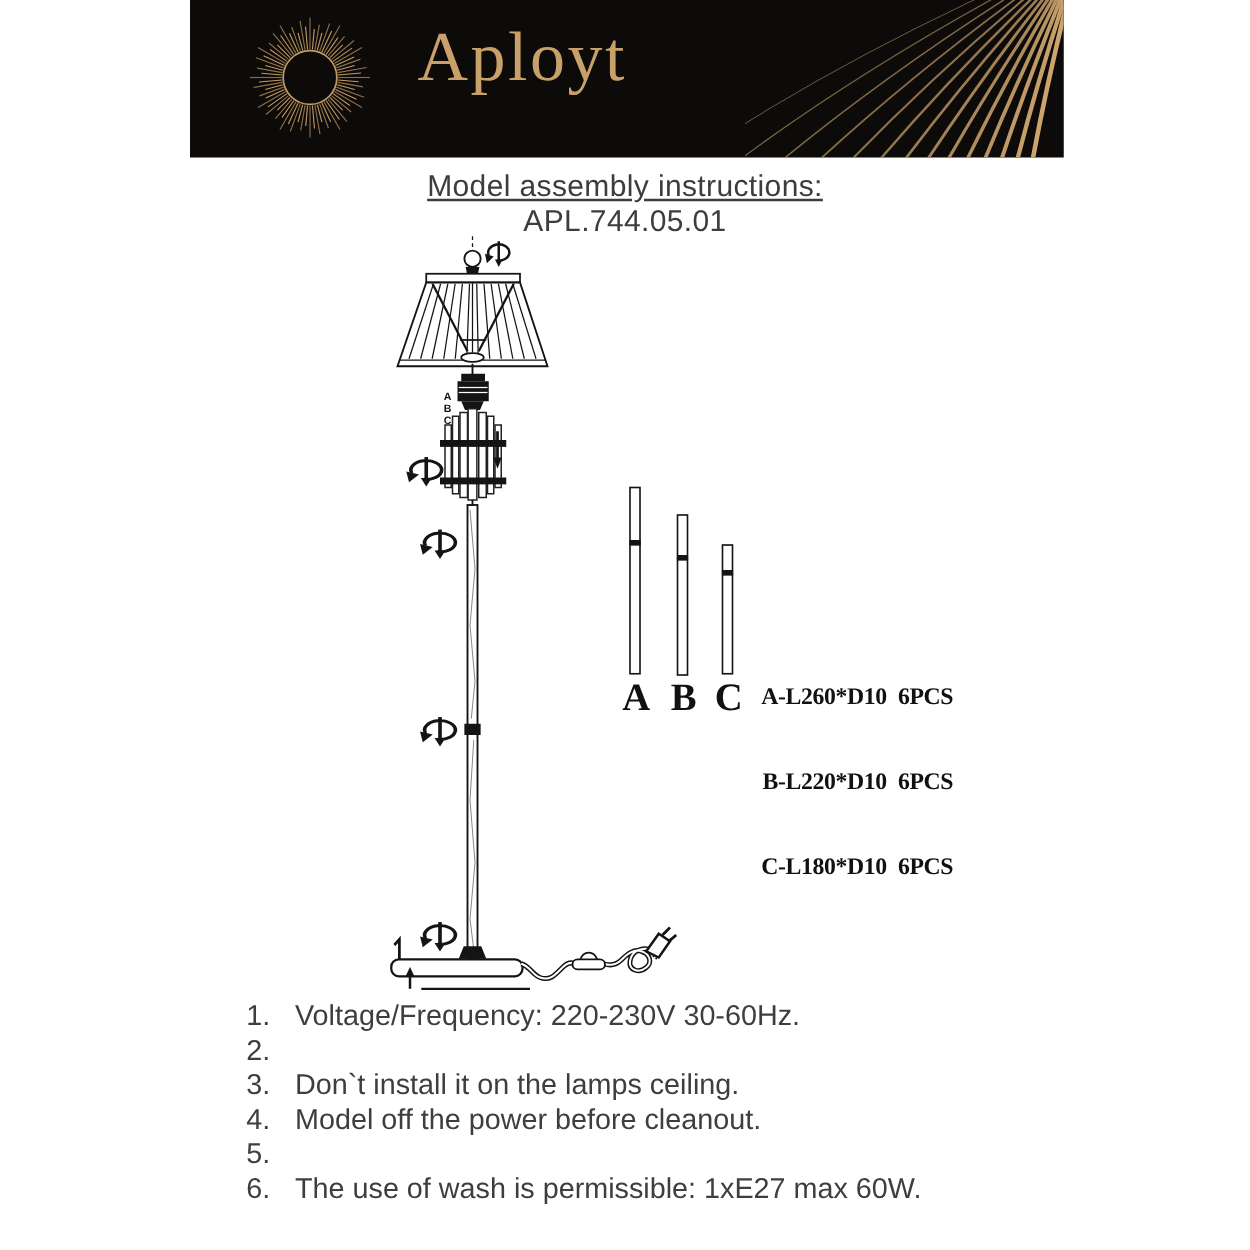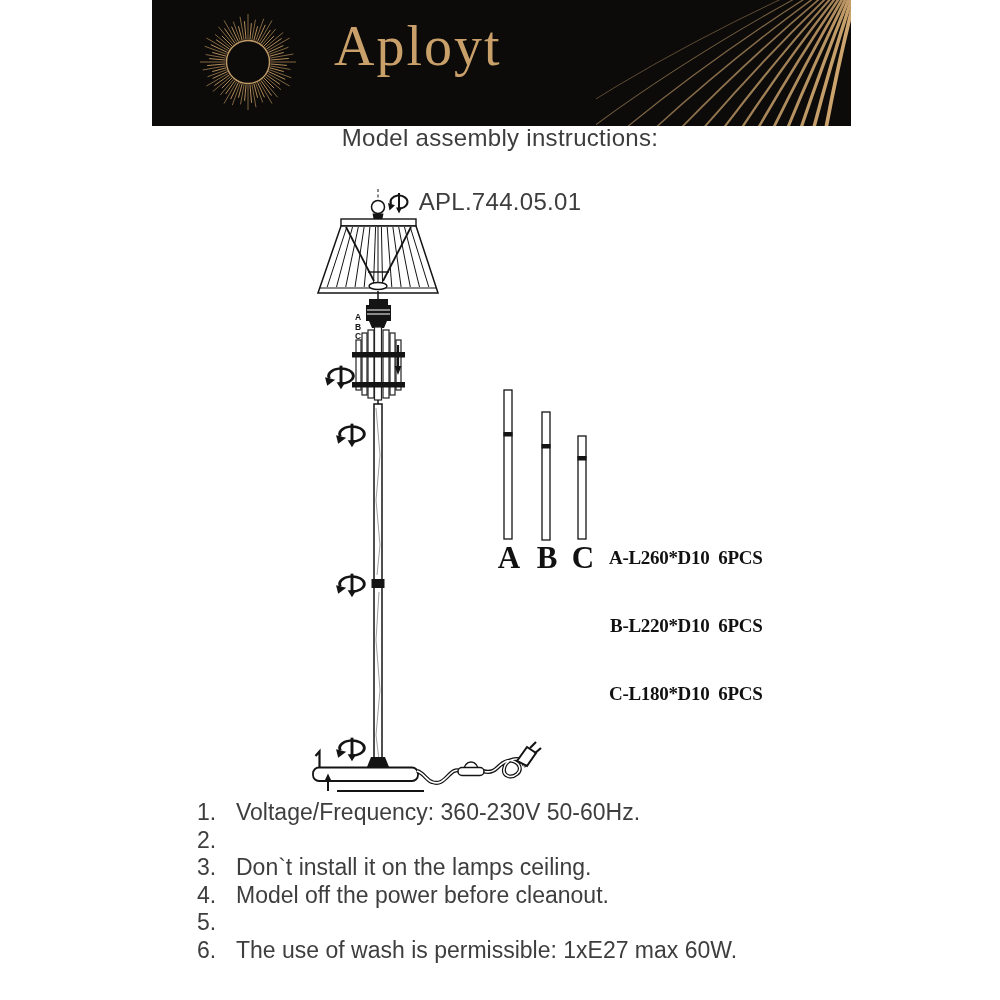--- a/index.html
+++ b/index.html
@@ -9,22 +9,22 @@
   .banner{position:absolute;left:152px;top:0;width:699px;height:126px;
           background:#0c0b09;overflow:hidden;text-align:center;}
   .sunburst{position:absolute;left:36px;top:2px;width:120px;height:120px;}
   .brand{position:absolute;left:182px;top:14px;
          font-family:"Liberation Serif",serif;font-weight:400;
          font-size:56px;letter-spacing:2px;color:#c9a06a;}
   .fan{position:absolute;right:0;top:0;width:255px;height:126px;}
   
   .title1,.title2{position:absolute;left:0;width:1000px;text-align:center;
          color:#3d3d3d;font-weight:500;letter-spacing:.3px;}
-  .title1{top:124px;font-size:24px;}
-  .title2{top:164px;font-size:24px;margin-top:24px;}
+  .title1{top:136px;font-size:24px;text-decoration:underline;}
+  .title2{top:164px;font-size:24px;}
   
   .diagram{position:absolute;left:0;top:0;width:1000px;height:1000px;pointer-events:none;}
   
   .part-label{position:absolute;top:540px;width:30px;text-align:center;
         font-family:"Liberation Serif",serif;font-weight:700;font-size:31px;color:#111;}
   .pl-a{left:494px;} .pl-b{left:532px;} .pl-c{left:568px;}
   .specs{position:absolute;left:609px;top:501px;
         font-family:"Liberation Serif",serif;font-weight:700;font-size:19px;
         line-height:22.8px;color:#111;letter-spacing:-.3px;white-space:pre;text-align:right;}
   
@@ -269,21 +269,21 @@
 
   <div class="specs">
     <div>A-L260*D10  6PCS</div>
     <div>B-L220*D10  6PCS</div>
     <div>C-L180*D10  6PCS</div>
   </div>
 
   <div class="instructions">
     <div class="row">
       <span class="num">1.</span>
-      <span>Voltage/Frequency: 360-230V 50-60Hz.</span>
+      <span>Voltage/Frequency: 220-230V 30-60Hz.</span>
     </div>
     <div class="row">
       <span class="num">2.</span>
     </div>
     <div class="row">
       <span class="num">3.</span>
       <span>Don`t install it on the lamps ceiling.</span>
     </div>
     <div class="row">
       <span class="num">4.</span>

